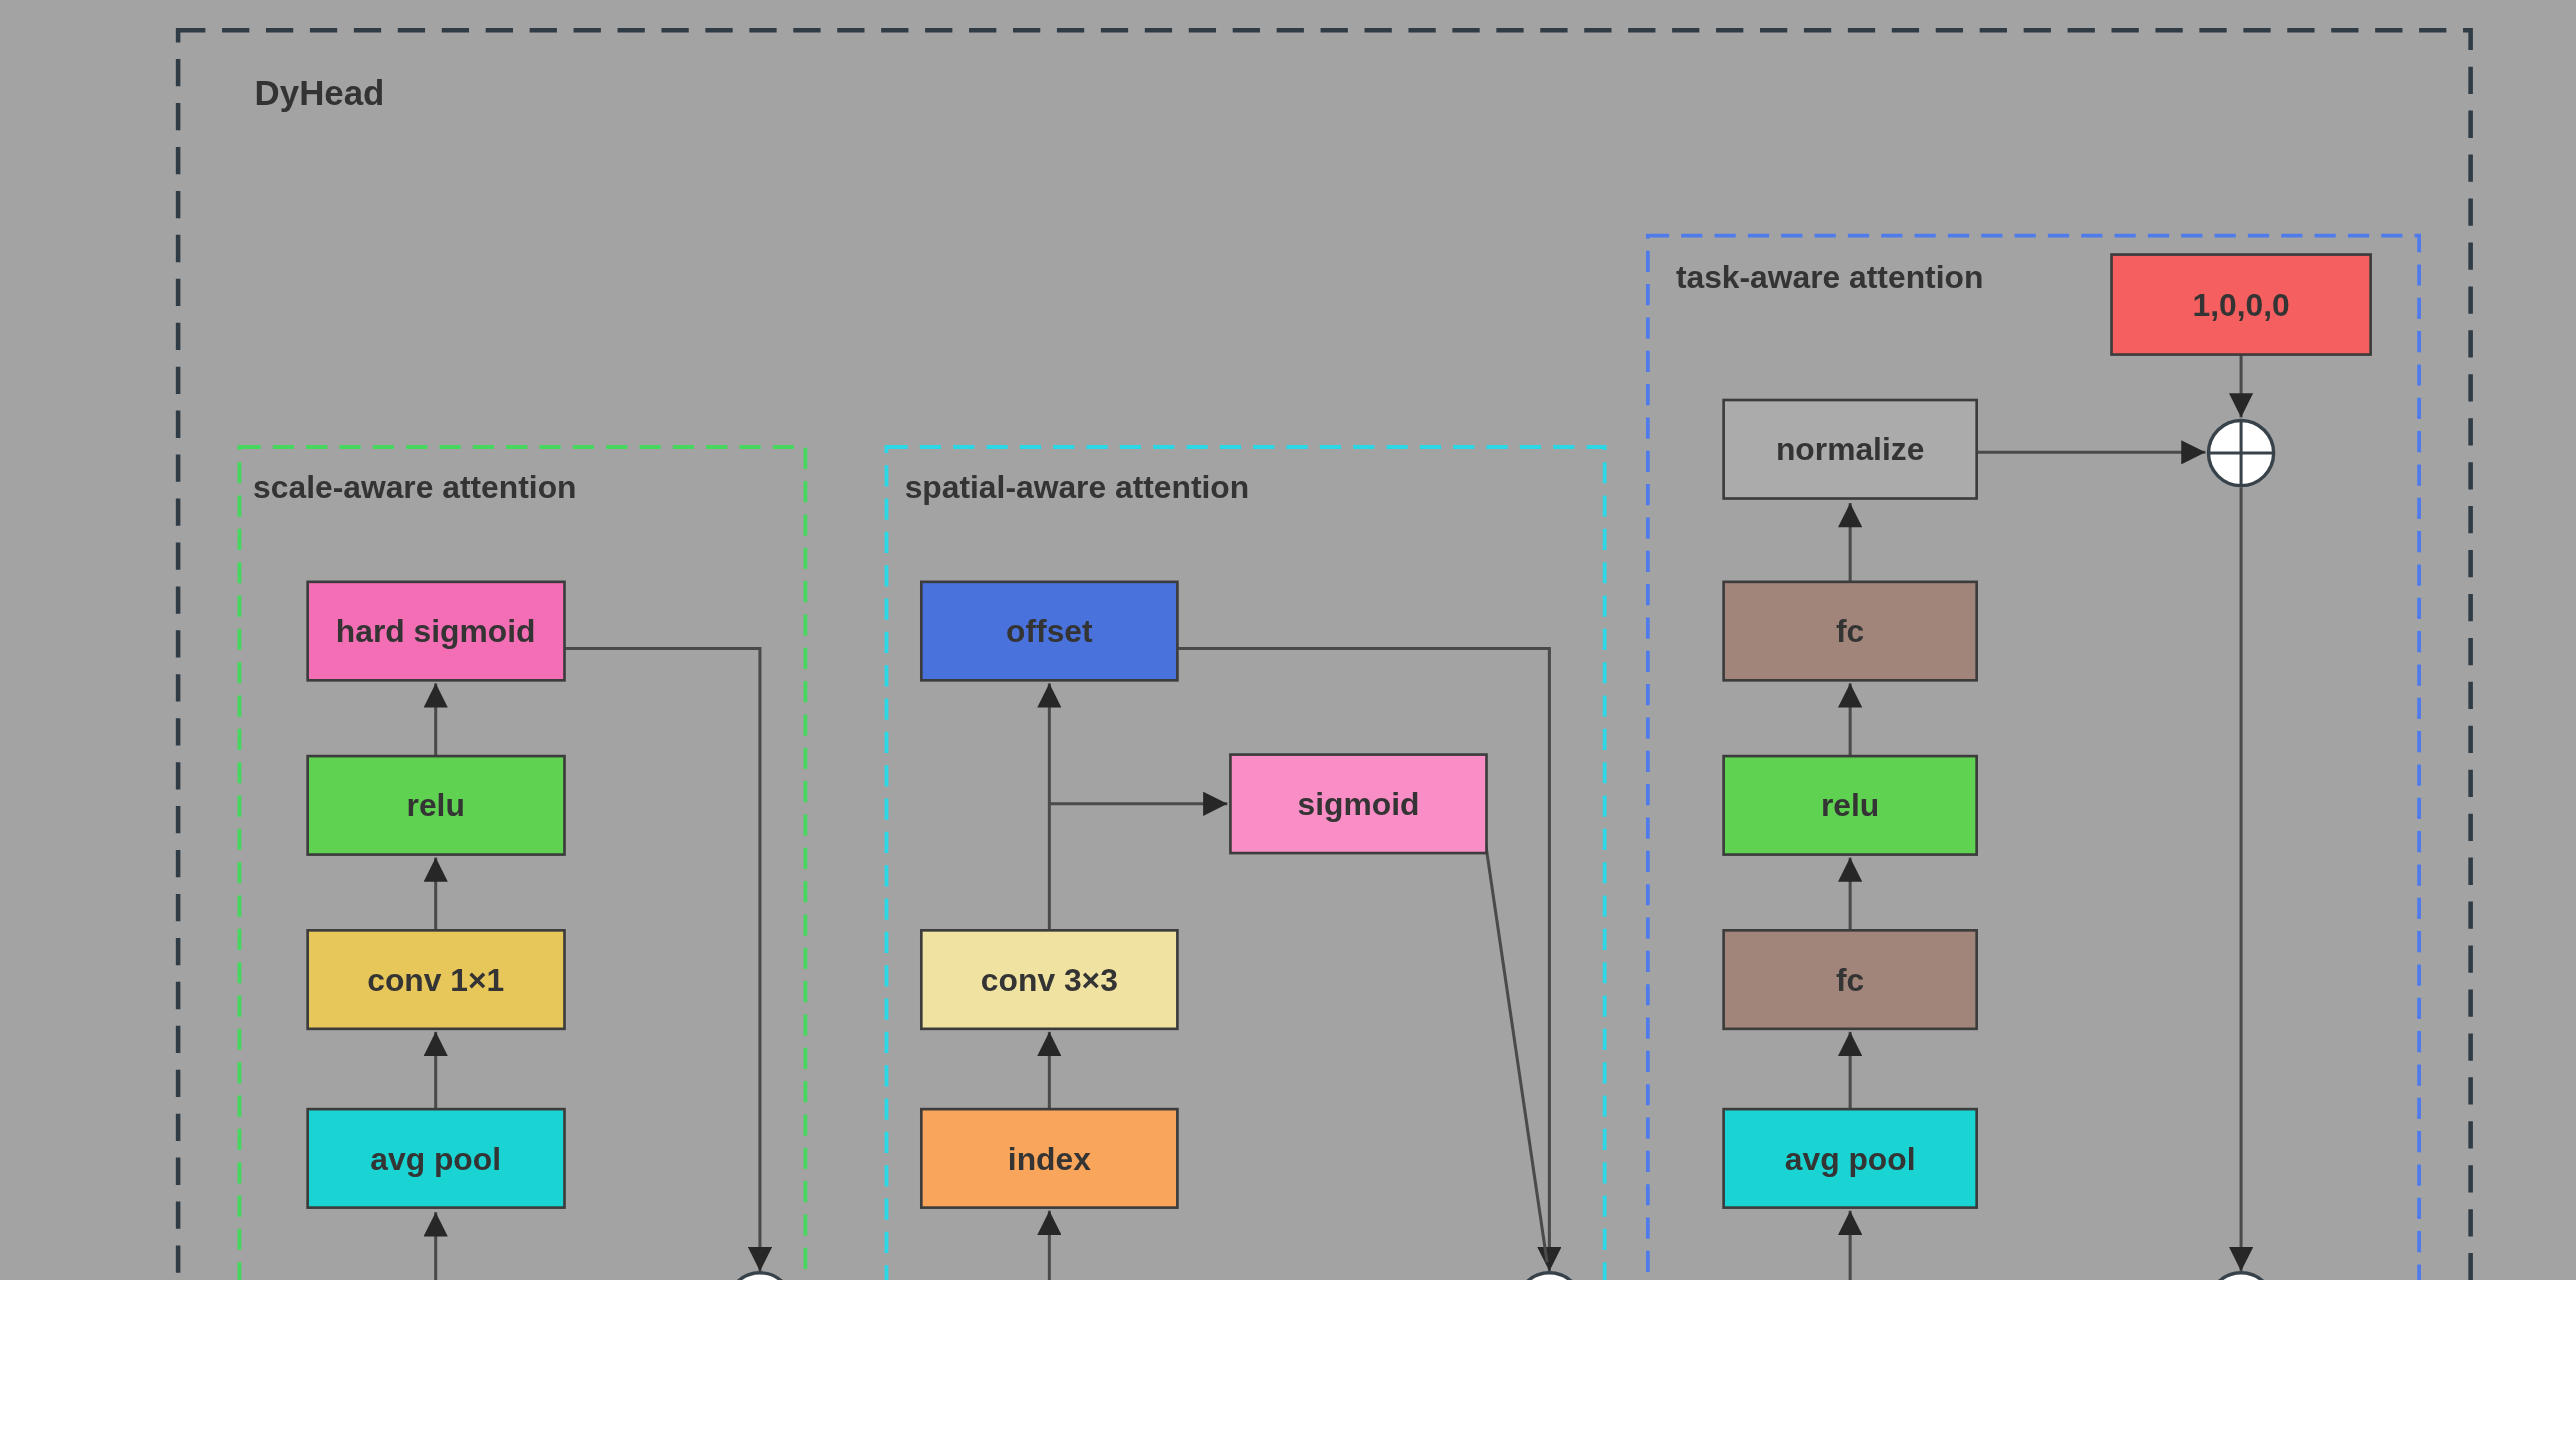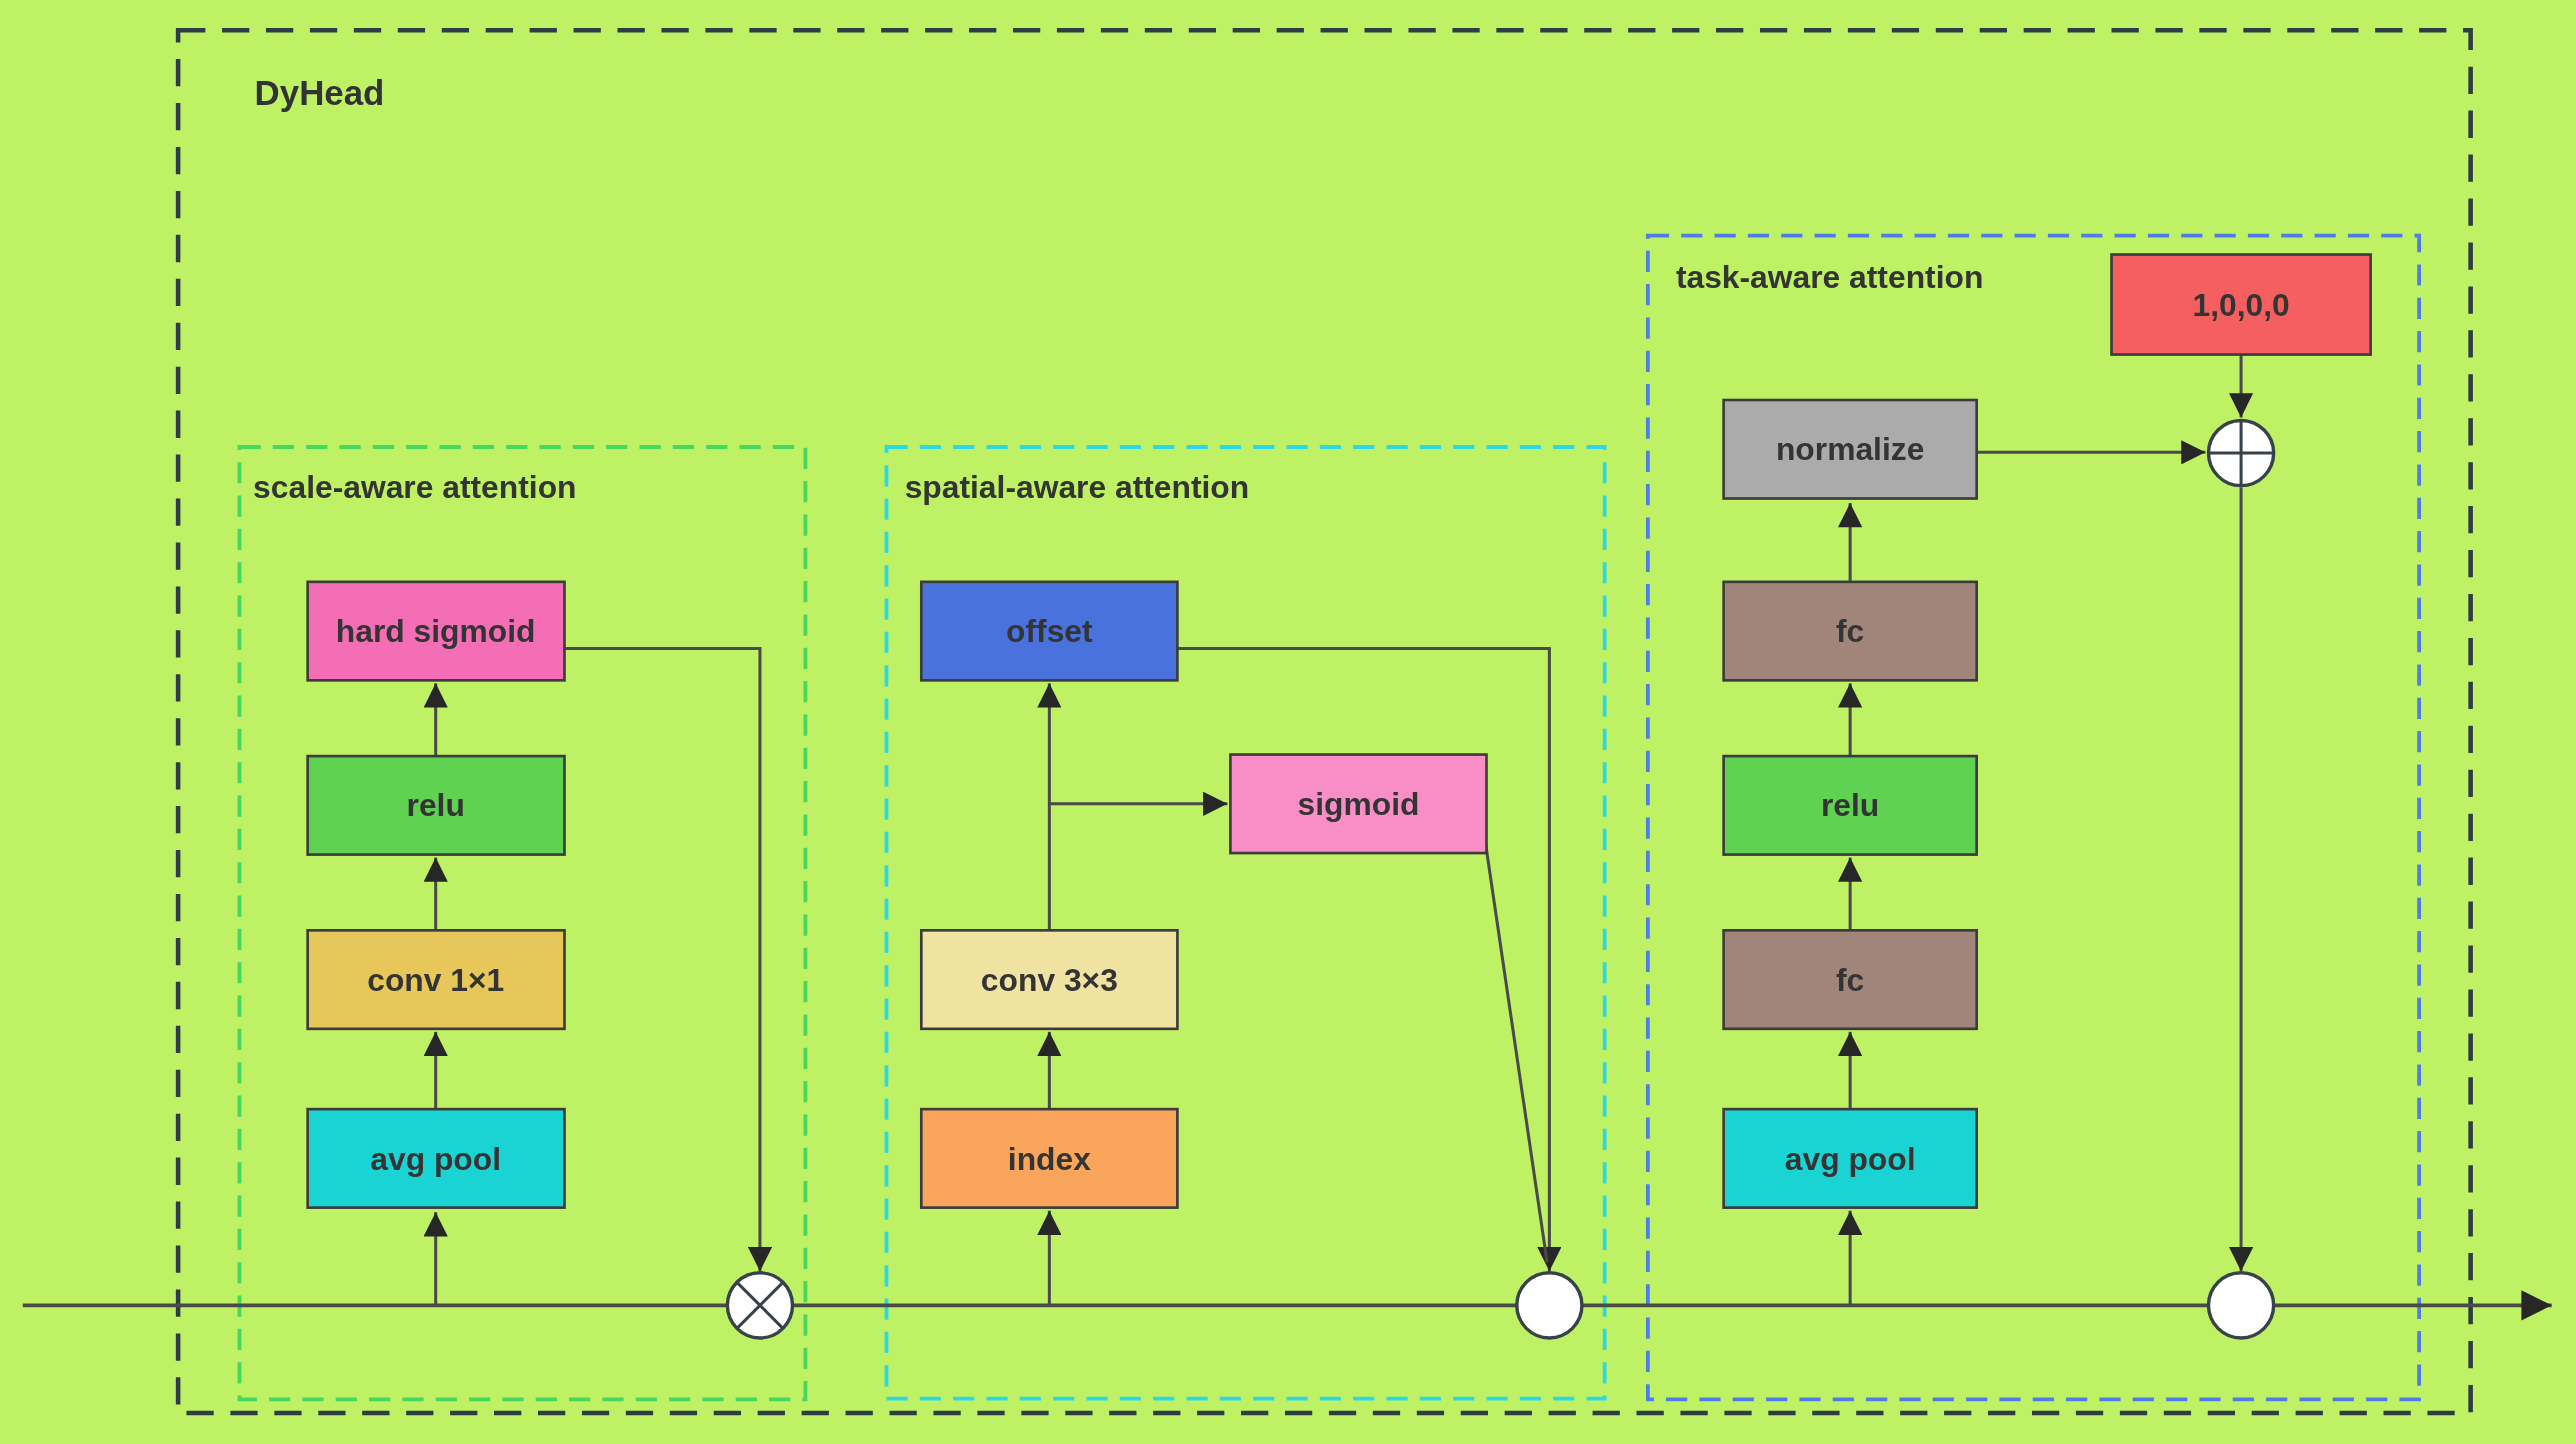--- a/index.html
+++ b/index.html
@@ -3,22 +3,22 @@
 <meta charset="utf-8">
 <style>
   html, body {
     margin: 0;
     padding: 0;
     background: #ffffff;
   }
   .page {
     position: relative;
     width: 2576px;
-    height: 1444px;
-    background: #bef264;
+    height: 1280px;
+    background: #a3a3a3;
     font-family: "Liberation Sans", sans-serif;
   }
   svg { display: block; }
 
   .connector {
     stroke: #4a4a4a;
     stroke-width: 4;
     fill: none;
   }
   .flowline {

